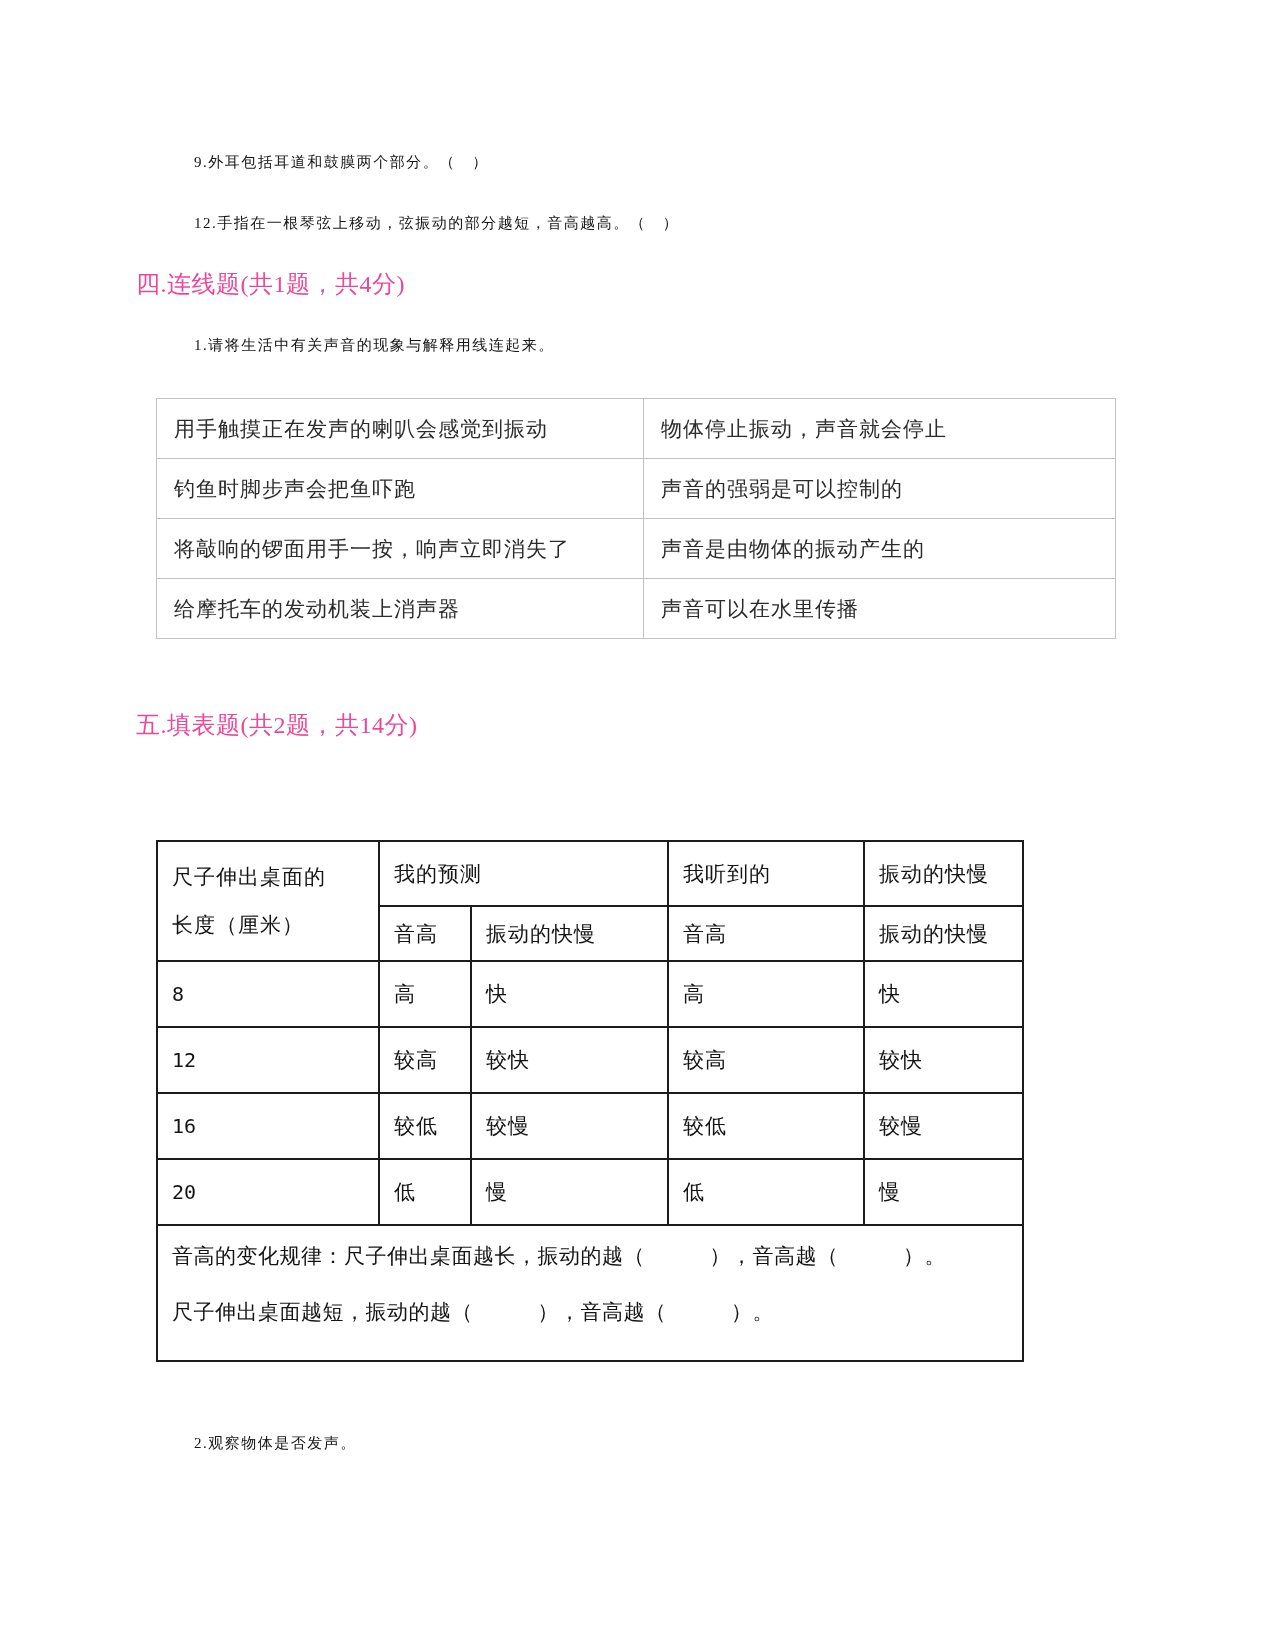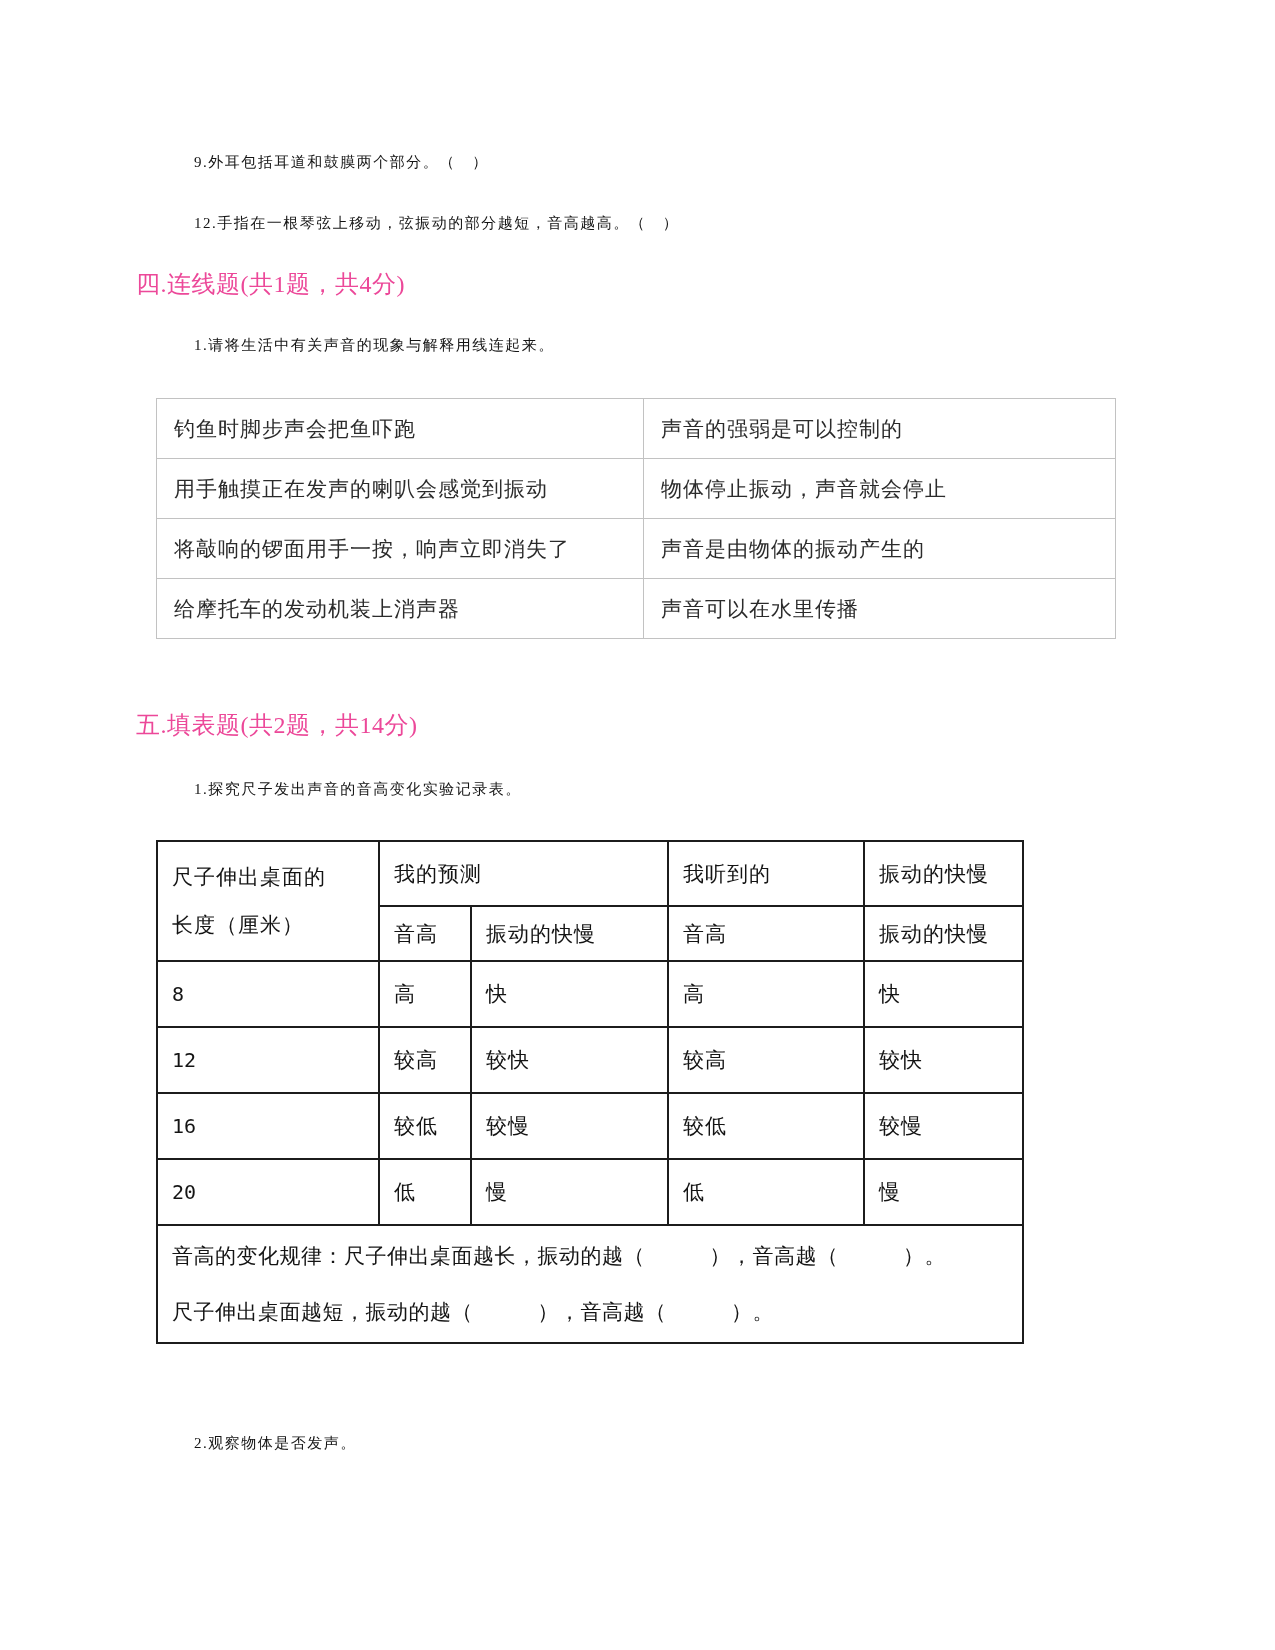--- a/index.html
+++ b/index.html
@@ -82,21 +82,21 @@
   .experiment-table .sub-row td   { height: 55px; }
   .experiment-table .data-row td  { height: 66px; }
   .experiment-table .length-cell {
     font-family: "DejaVu Sans Mono", "Liberation Mono", monospace;
     font-size: 20px;
     letter-spacing: 0;
   }
   .experiment-table .conclusion-cell {
     height: 117px;
     line-height: 56px;
-    padding: 2px 10px 2px 14px;
+    padding: 2px 10px 20px 14px;
     letter-spacing: 0.5px;
   }
 </style>
 </head>
 <body>
 
 <div class="page">
 
   <div class="body-text" style="top:147px">9.外耳包括耳道和鼓膜两个部分。（　）</div>
   <div class="body-text" style="top:208px">12.手指在一根琴弦上移动，弦振动的部分越短，音高越高。（　）</div>
@@ -104,40 +104,39 @@
   <div class="section-heading" style="top:268px">四.连线题(共1题，共4分)</div>
   <div class="body-text" style="top:330px">1.请将生活中有关声音的现象与解释用线连起来。</div>
 
   <table class="matching-table">
     <colgroup>
         <col class="left-col">
         <col class="right-col">
       </colgroup>
     <tbody>
       <tr>
+        <td>用手触摸正在发声的喇叭会感觉到振动</td>
+        <td>物体停止振动，声音就会停止</td>
+      </tr>
+      <tr>
         <td>钓鱼时脚步声会把鱼吓跑</td>
         <td>声音的强弱是可以控制的</td>
       </tr>
       <tr>
-        <td>用手触摸正在发声的喇叭会感觉到振动</td>
-        <td>物体停止振动，声音就会停止</td>
-      </tr>
-      <tr>
         <td>将敲响的锣面用手一按，响声立即消失了</td>
         <td>声音是由物体的振动产生的</td>
       </tr>
       <tr>
         <td>给摩托车的发动机装上消声器</td>
         <td>声音可以在水里传播</td>
       </tr>
     </tbody>
   </table>
 
   <div class="section-heading" style="top:709px">五.填表题(共2题，共14分)</div>
-  <div class="body-text" style="top:774px">1.探究尺子发出声音的音高变化实验记录表。</div>
 
   <table class="experiment-table">
     <colgroup>
       <col class="c1">
         <col class="c2">
         <col class="c3">
         <col class="c4">
         <col class="c5">
     </colgroup>
     <tbody>

